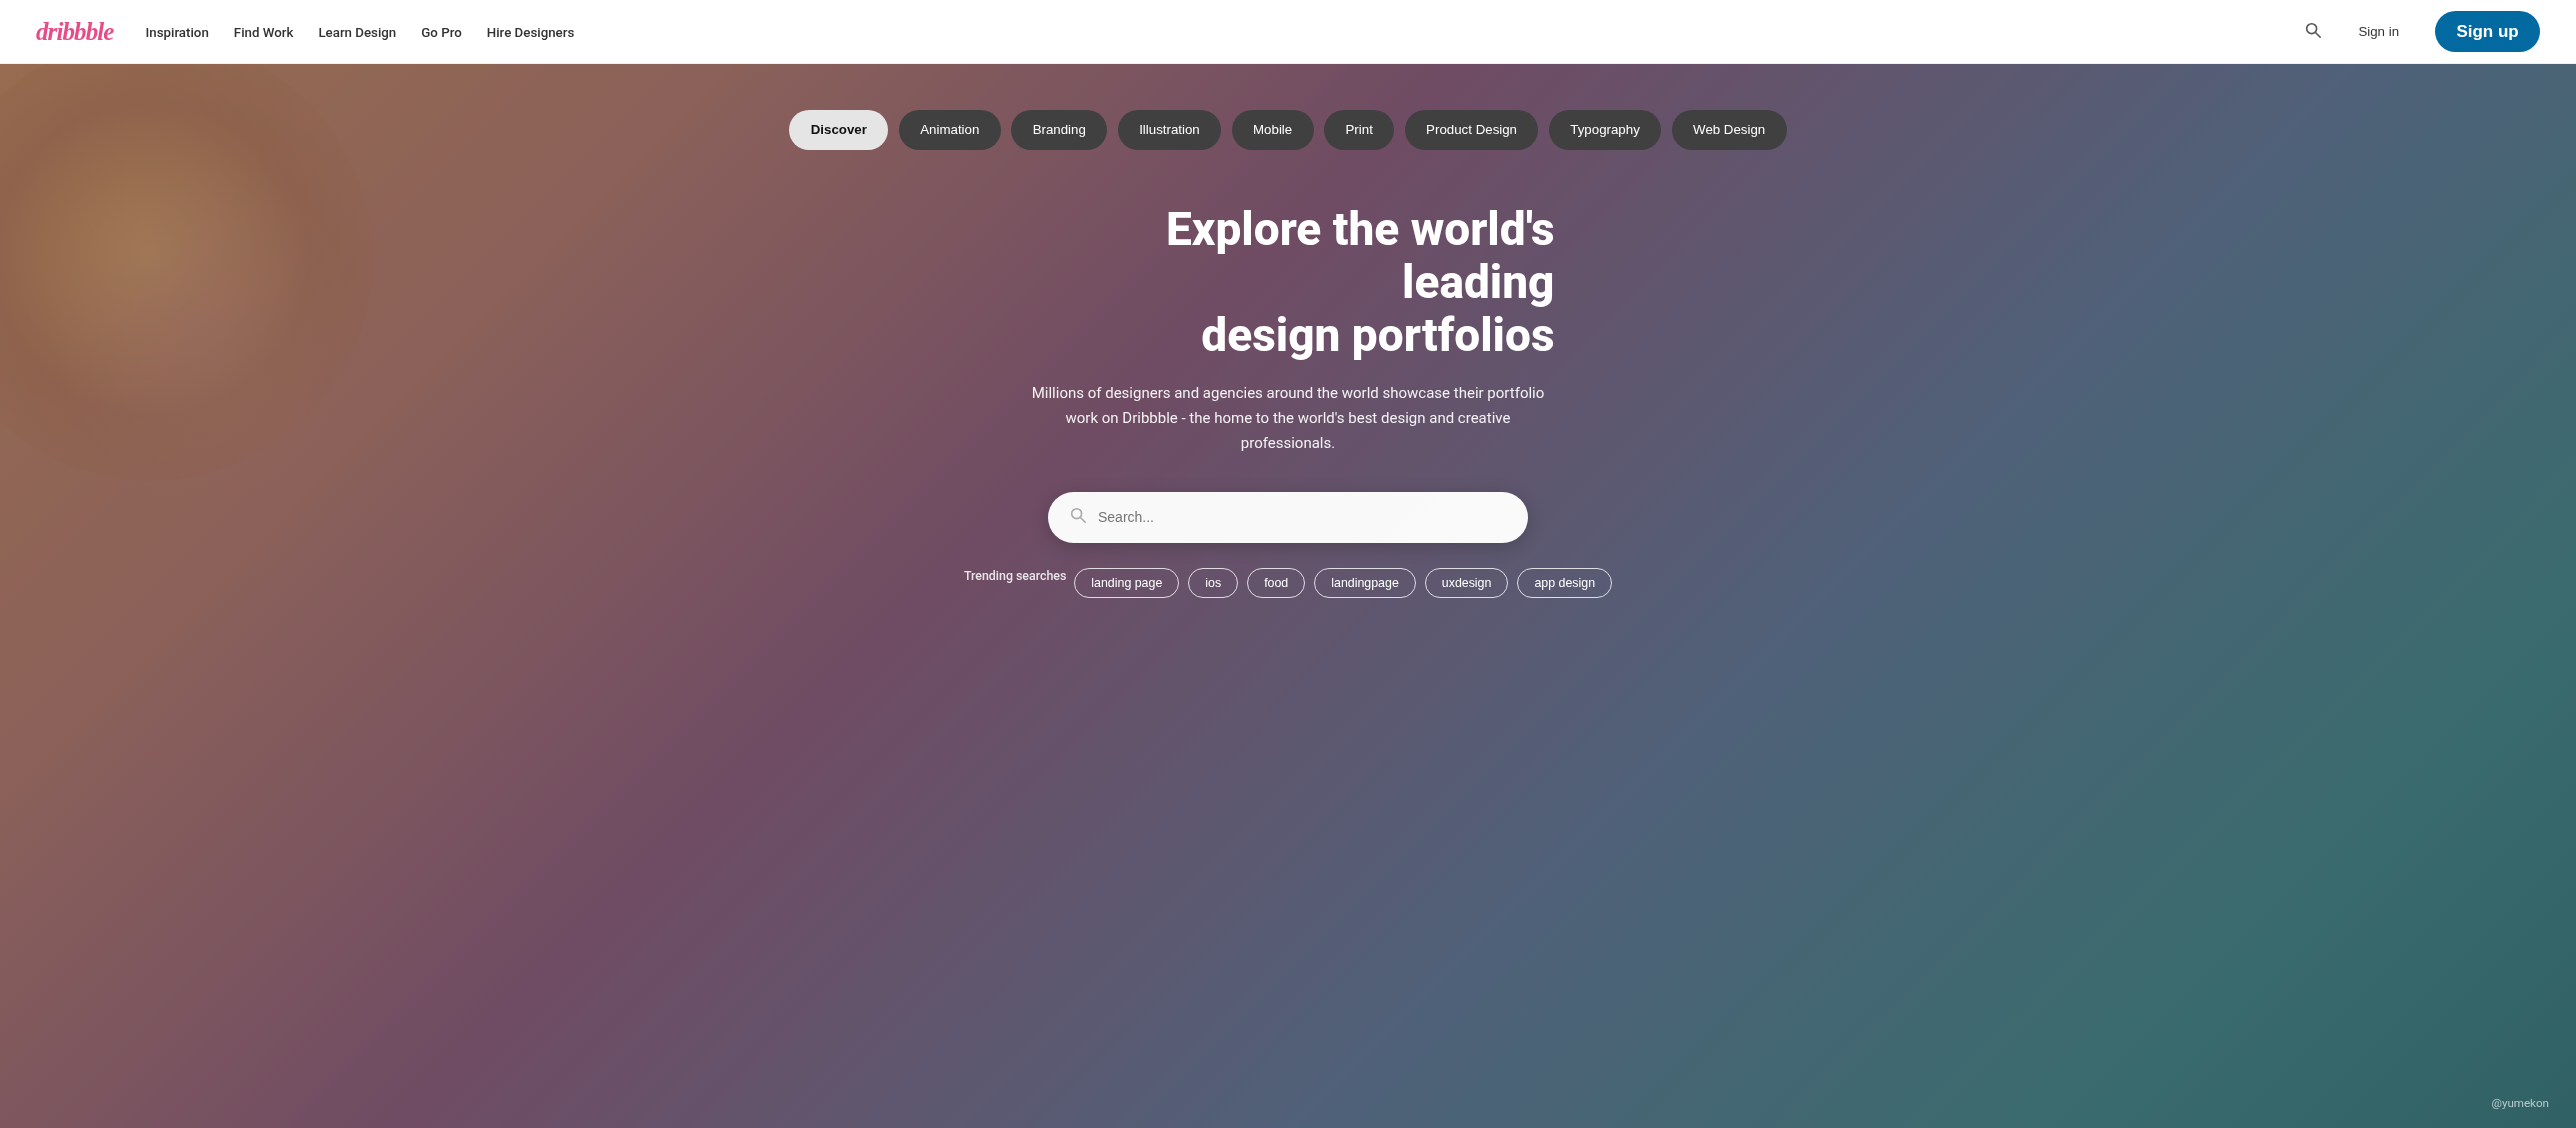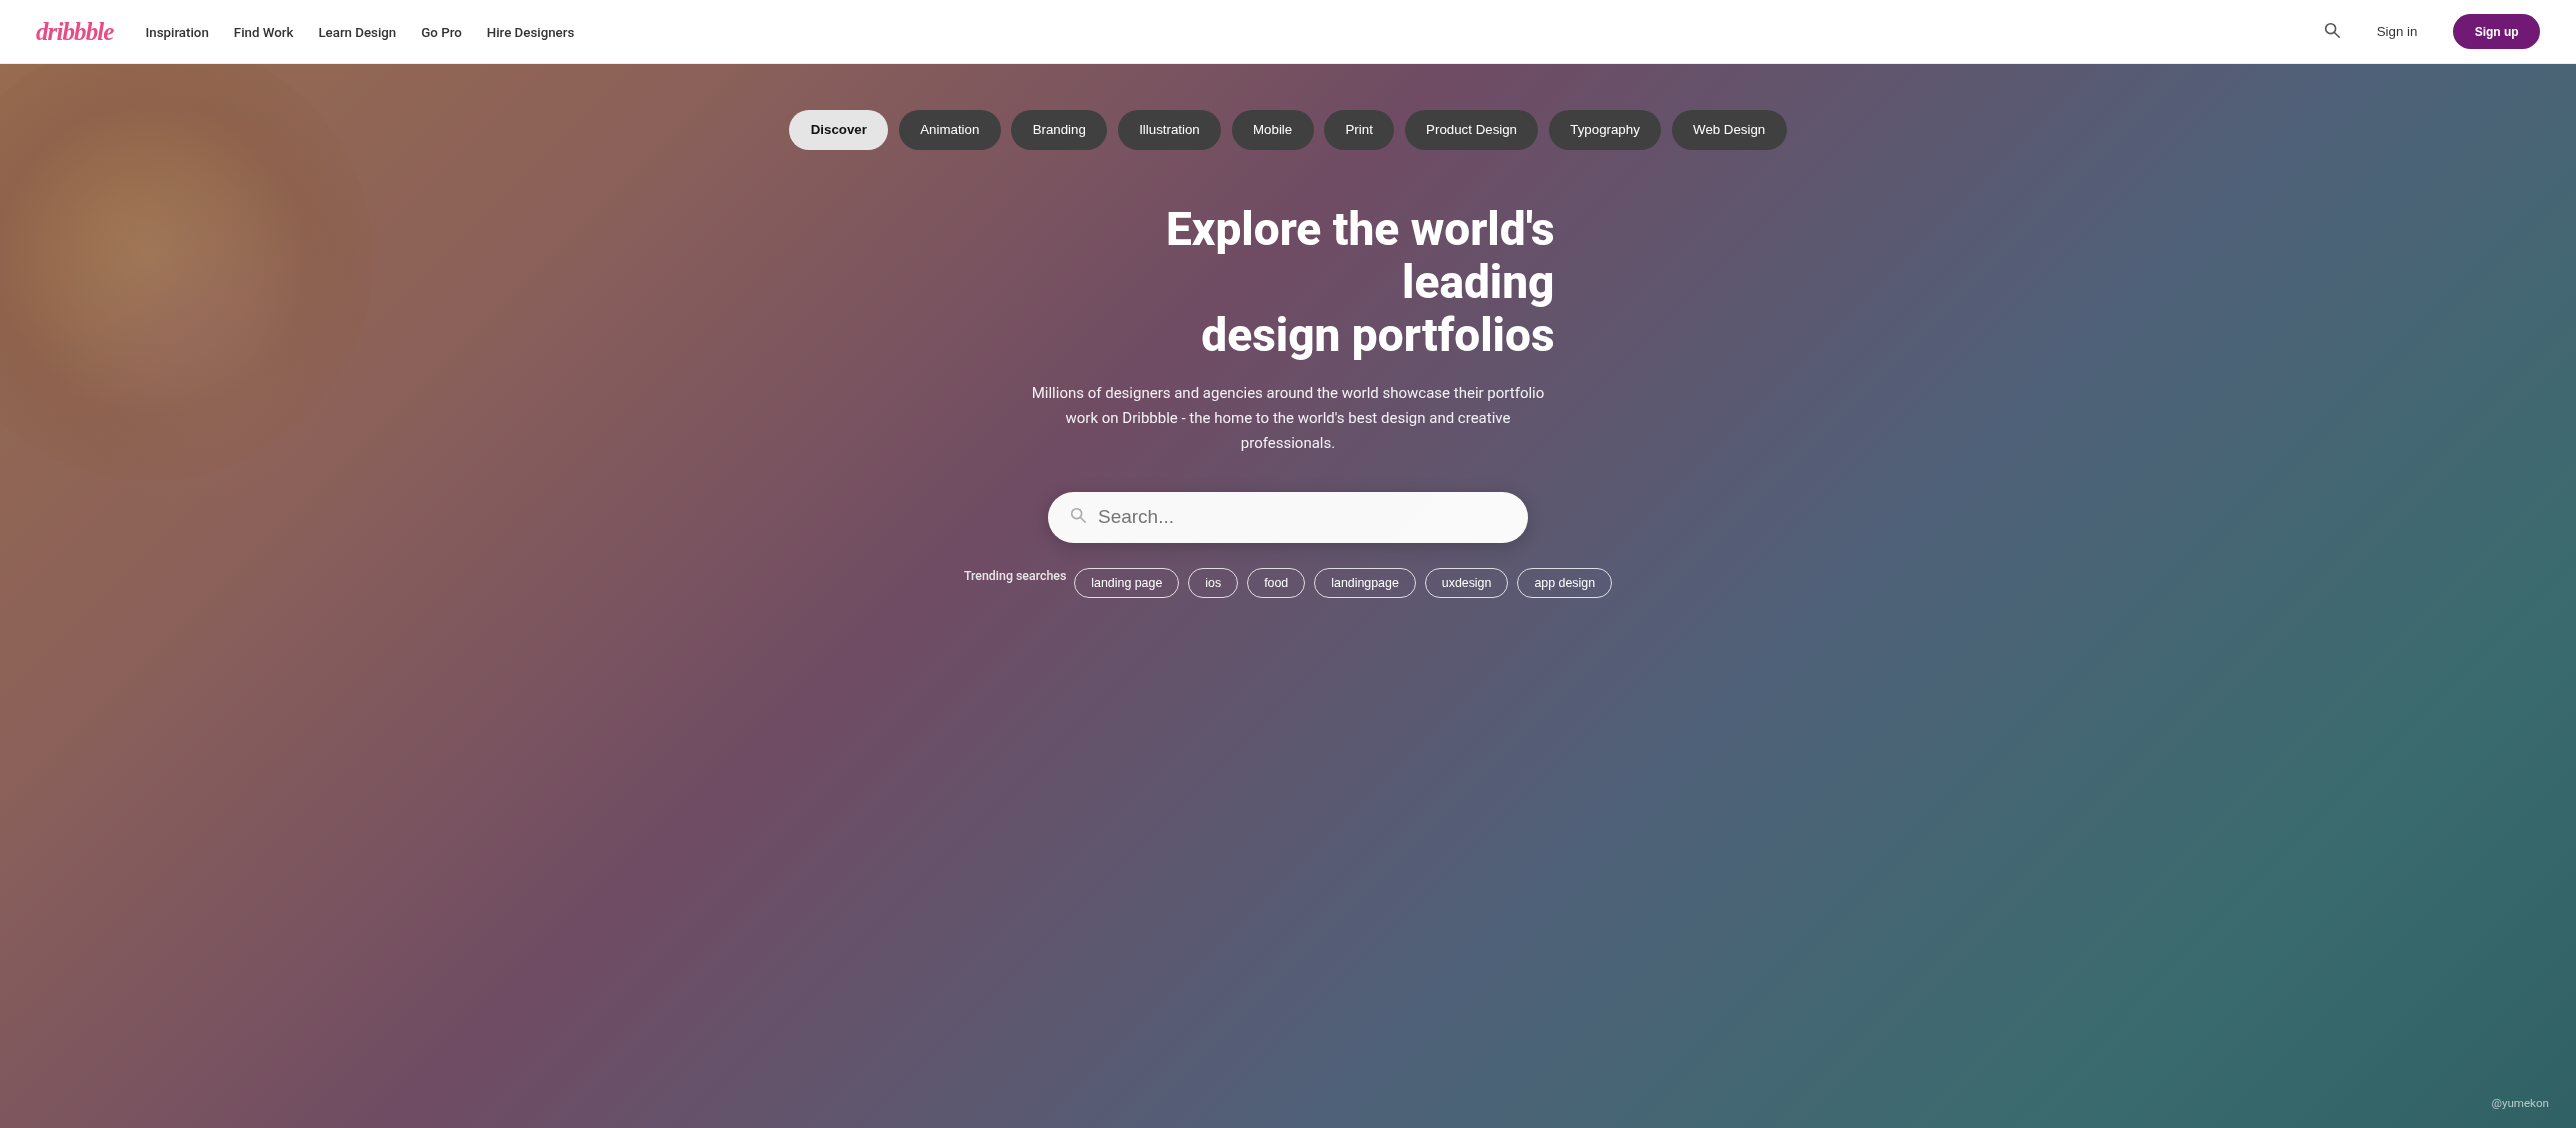--- a/index.html
+++ b/index.html
@@ -69,26 +69,26 @@
     .sign-in-btn {
       background: none;
       border: none;
       font-size: 13.3px;
       font-weight: 500;
       color: #333;
       cursor: pointer;
     }
 
     .sign-up-btn {
-      background: #701a75;
+      background: #0369a1;
       color: #fff;
       border: none;
       border-radius: 25px;
       padding: 10.7px 21.3px;
-      font-size: 12px;
+      font-size: 17px;
       font-weight: 600;
       cursor: pointer;
     }
 
     
     .hero {
       position: relative;
       width: 100%;
       height: calc(100vh - 64px);
       min-height: 516px;
@@ -218,21 +218,21 @@
     .search-bar-icon {
       color: #999;
       font-size: 16px;
       flex-shrink: 0;
     }
 
     .search-input {
       border: none;
       outline: none;
       background: transparent;
-      font-size: 19px;
+      font-size: 14px;
       color: #1d4ed8;
       width: 100%;
     }
 
     
     .trending-section {
       position: relative;
       z-index: 2;
       margin-top: 25px;
       display: flex;

